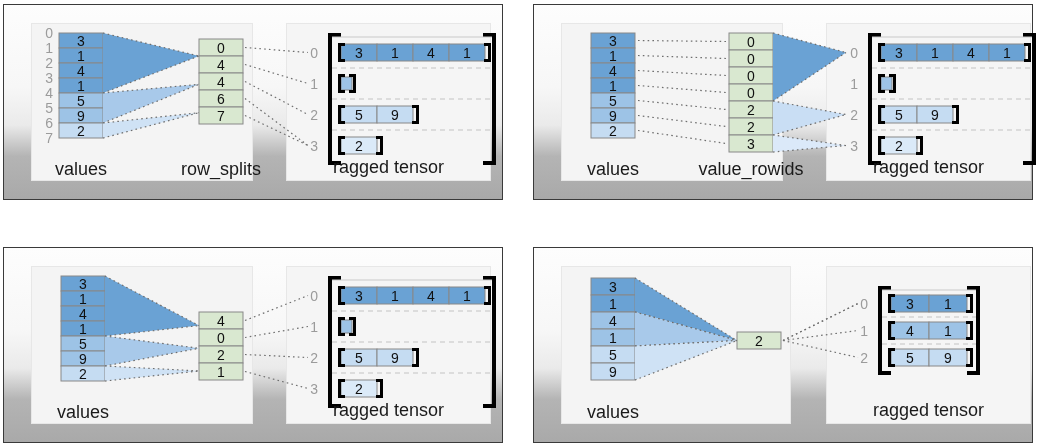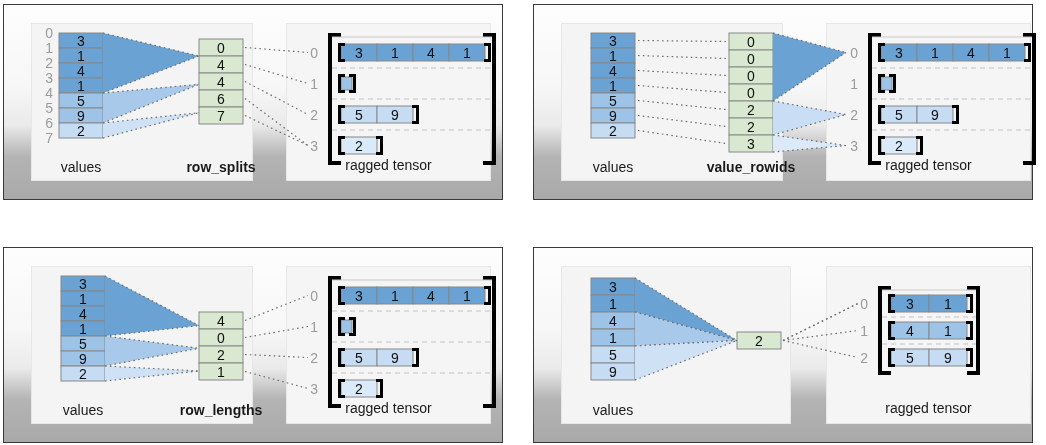--- a/index.html
+++ b/index.html
@@ -3,22 +3,22 @@
 <meta charset="utf-8">
 <style>
   html,body{margin:0;padding:0;background:#ffffff;}
   body{width:1046px;height:445px;overflow:hidden;font-family:"Liberation Sans",sans-serif;}
   #root{position:relative;width:1046px;height:445px;}
   .panel{position:absolute;box-sizing:border-box;border:1px solid #3a3a3a;
          background:linear-gradient(to bottom,#fdfdfd 0%,#f7f7f7 42%,#eaeaea 62%,#b4b4b4 78%,#a9a9a9 100%);}
   .innerbox{position:absolute;box-sizing:border-box;background:#f4f4f4;border:1px solid #e7e7e7;}
   .innerbox.plain{background:#f5f5f5;}
   svg{position:absolute;left:0;top:0;overflow:visible;}
-  .cap{position:absolute;font-size:14px;color:#1a1a1a;text-align:center;white-space:nowrap;}
-  .cap.b{font-weight:bold;}
+  .cap{position:absolute;font-size:18px;color:#1a1a1a;text-align:center;white-space:nowrap;}
+  .cap.b{font-weight:normal;}
   .cap.two{line-height:1.08;white-space:normal;}
   .cellTxt{font-size:14px;fill:#101010;font-family:"Liberation Sans",sans-serif;}
   .idxTxt{font-size:14px;fill:#9b9b9b;font-family:"Liberation Sans",sans-serif;}
 </style>
 </head>
 <body>
 
 <div id="root">
     <div class="panel" style="left:3px;top:4px;width:500px;height:196px;">
       <div class="innerbox" style="left:27px;top:18px;width:222px;height:158px;"></div>
@@ -405,21 +405,20 @@
           <polygon points="101,118 101,133 195,122.93333333333334" fill="#cfe2f5"></polygon>
           <polyline points="101,118 195,122.93333333333334" stroke="#6e6e6e" stroke-width="1.2" stroke-dasharray="1.6 3.2" fill="none"></polyline>
           <polyline points="101,133 195,122.93333333333334" stroke="#6e6e6e" stroke-width="1.2" stroke-dasharray="1.6 3.2" fill="none"></polyline>
           <line x1="241" y1="72.5" x2="304" y2="47.5" stroke="#6e6e6e" stroke-width="1.2" stroke-dasharray="1.6 3.2" fill="none"></line>
           <line x1="241" y1="89.5" x2="304" y2="78.5" stroke="#6e6e6e" stroke-width="1.2" stroke-dasharray="1.6 3.2" fill="none"></line>
           <line x1="241" y1="106.5" x2="304" y2="109.5" stroke="#6e6e6e" stroke-width="1.2" stroke-dasharray="1.6 3.2" fill="none"></line>
           <line x1="241" y1="123.5" x2="304" y2="140.5" stroke="#6e6e6e" stroke-width="1.2" stroke-dasharray="1.6 3.2" fill="none"></line>
         </g>
       </svg>
       <div class="cap" style="left:35px;top:154px;width:88px;">values</div>
-      <div class="cap b" style="left:143px;top:154px;width:148px;">row_lengths</div>
       <div class="cap" style="left:282px;top:152px;width:205px;">ragged tensor</div>
     </div>
     <div class="panel" style="left:533px;top:247px;width:500px;height:196px;">
       <div class="innerbox" style="left:27px;top:18px;width:230px;height:158px;"></div>
       <div class="innerbox plain" style="left:292px;top:18px;width:205px;height:158px;"></div>
       <svg width="500" height="196" viewBox="0 0 500 196">
         <g>
           <rect x="57" y="30" width="44" height="17" fill="#6aa2d4" stroke="#888888" stroke-width="1"></rect>
           <text x="79" y="43.5" class="cellTxt" text-anchor="middle">3</text>
           <rect x="57" y="47" width="44" height="17" fill="#6aa2d4" stroke="#888888" stroke-width="1"></rect>

